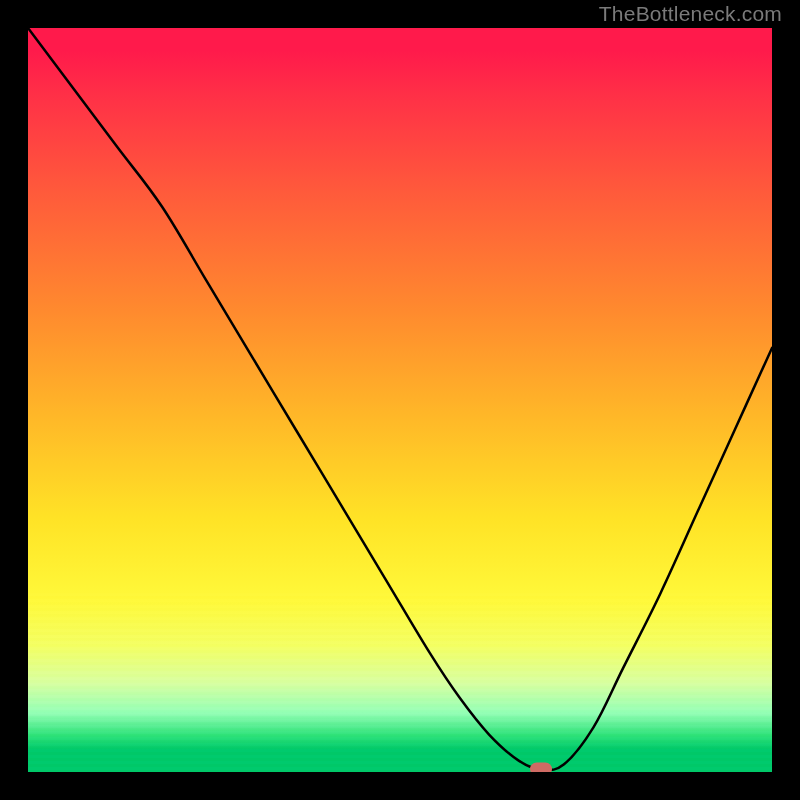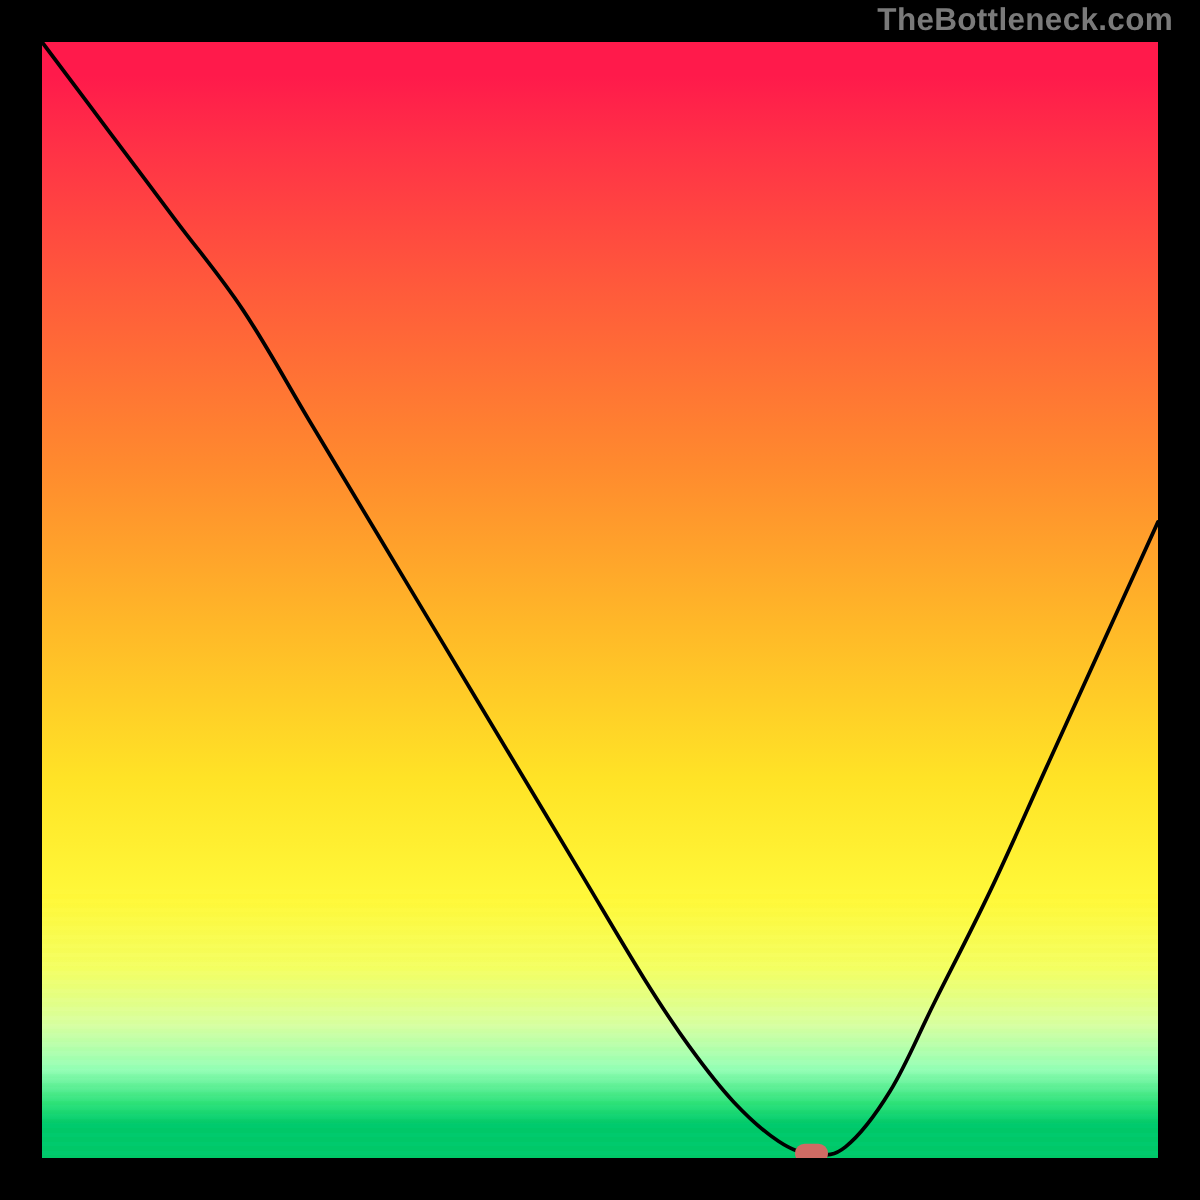--- a/index.html
+++ b/index.html
@@ -16,21 +16,21 @@
     width: 800px;
     height: 800px;
     background: #000;
   }
   .watermark {
     position: absolute;
     top: 2px;
     right: 18px;
     color: #7a7a7a;
     font-size: 21px;
-    font-weight: 700;
+    font-weight: 400;
     letter-spacing: 0.2px;
     z-index: 20;
   }
   .plot {
     position: absolute;
     left: 28px;
     top: 28px;
     width: 744px;
     height: 744px;
     overflow: hidden;

